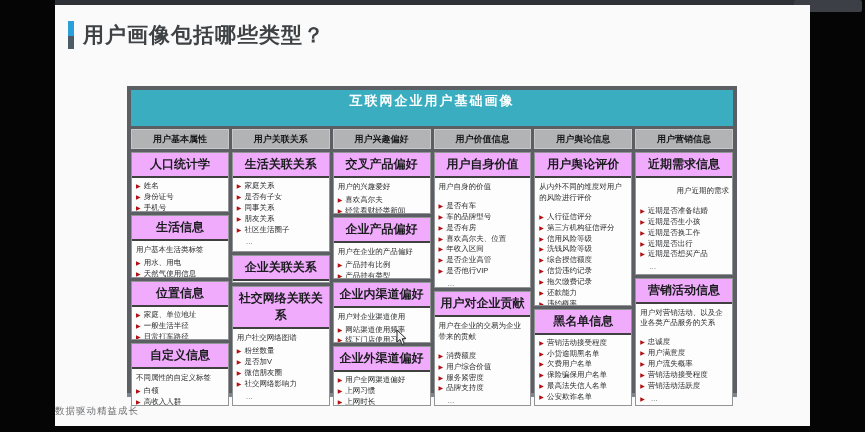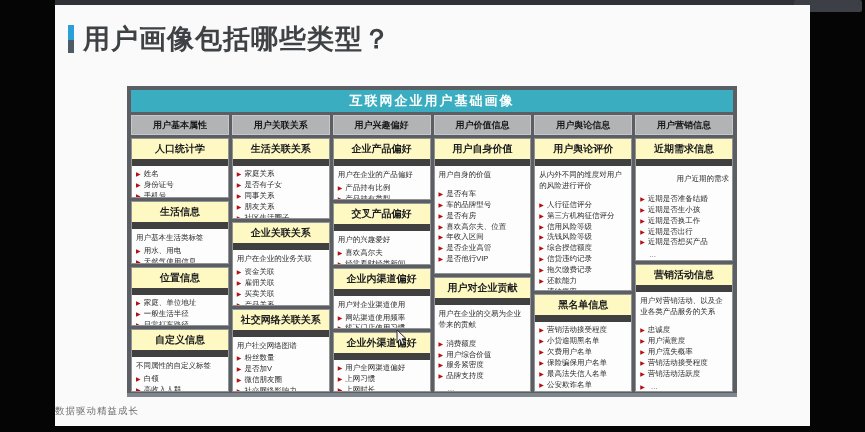--- a/index.html
+++ b/index.html
@@ -8,37 +8,37 @@
   .stage { position:relative; width:865px; height:432px; background:#050505; overflow:hidden; }
 
   .top-strip { position:absolute; left:55px; top:0; width:742px; height:5px; background:#2e3136; }
   .top-right-box { position:absolute; right:3px; top:0; width:68px; height:12px; background:#3c4046; border-radius:2px; }
 
   .slide { position:absolute; left:55px; top:5px; width:755px; height:421px; background:#fafafa; }
 
   .slide-title-row { position:absolute; left:13px; top:16px; display:flex; align-items:center; }
   .accent { width:6px; height:28px; margin-right:9px;
             background:linear-gradient(180deg,#2b9fd8 0 52%,#4c5b64 52% 100%); }
-  .slide-title-row h1 { font-size:27px; font-weight:bold; color:#3f4245; letter-spacing:1px; }
+  .slide-title-row h1 { font-size:21px; font-weight:bold; color:#3f4245; letter-spacing:1px; }
 
   .ptable { position:absolute; left:72px; top:81px; width:610px; height:311px;
             background:#5b5f63; padding:4px; border-bottom:4px solid #7e858c; }
-  .table-title { height:22px; line-height:22px; text-align:center; background:#3aaec0;
+  .table-title { height:36px; line-height:22px; text-align:center; background:#3aaec0;
                  color:#fff; font-size:13px; font-weight:bold; letter-spacing:2px; margin-bottom:3px; }
   .col-headers { display:grid; grid-template-columns:repeat(6,1fr); gap:3px; margin-bottom:3px; }
   .col-header { height:20px; line-height:20px; text-align:center; background:#b2b3b5;
                 color:#17181a; font-size:9px; font-weight:bold;
                 box-shadow:inset 0 0 0 1px #c6c7c9; }
   .table-body { display:grid; grid-template-columns:repeat(6,1fr); gap:3px; height:254px; }
   .column { display:flex; flex-direction:column; gap:3px; min-height:0; }
 
   .card { background:#fdfdfd; border:1px solid #939496; display:flex; flex-direction:column;
           flex:1 1 auto; min-height:0; overflow:hidden; }
-  .card-header { background:#fef9c3; border-bottom:7px solid #404040; text-align:center;
-                 font-size:10px; font-weight:bold; color:#1b1c1e; padding:3px 1px; flex:0 0 auto; }
+  .card-header { background:#f0abfc; border-bottom:2px solid #404040; text-align:center;
+                 font-size:12px; font-weight:bold; color:#1b1c1e; padding:3px 1px; flex:0 0 auto; }
   .card-body { flex:1 1 auto; padding:3px 2px 2px 4px; font-size:7.5px; color:#2c2d2f;
                overflow:hidden; line-height:1.45; }
   .intro { margin:1px 1px 2px 0; }
   .intro.gapped { margin-bottom:8px; }
   .intro.center { text-align:right; margin-top:5px; margin-bottom:9px; }
   .item { display:flex; gap:3px; align-items:flex-start; }
   .bullet { color:#b40f12; font-size:6px; line-height:1; padding-top:2px; flex:0 0 auto; }
   .item-text { flex:1 1 auto; }
   .more { color:#4e4e4e; margin:2px 0 0 9px; letter-spacing:1px; font-size:7px; }
   .more.bulleted { display:flex; gap:5px; margin-left:0; }
@@ -165,40 +165,20 @@
                 </div>
                 <div class="item">
                   <span class="bullet">▶</span>
                   <span class="item-text">社区生活圈子</span>
                 </div>
                 <div class="more">…</div>
               </div>
             </div>
             <div class="card">
               <div class="card-header">企业关联关系</div>
-              <div class="card-body">
-                <div class="intro">用户在企业的业务关联</div>
-                <div class="item">
-                  <span class="bullet">▶</span>
-                  <span class="item-text">资金关联</span>
-                </div>
-                <div class="item">
-                  <span class="bullet">▶</span>
-                  <span class="item-text">雇佣关联</span>
-                </div>
-                <div class="item">
-                  <span class="bullet">▶</span>
-                  <span class="item-text">买卖关联</span>
-                </div>
-                <div class="item">
-                  <span class="bullet">▶</span>
-                  <span class="item-text">产品关系</span>
-                </div>
-                <div class="more">…</div>
-              </div>
             </div>
             <div class="card">
               <div class="card-header">社交网络关联关系</div>
               <div class="card-body">
                 <div class="intro">用户社交网络图谱</div>
                 <div class="item">
                   <span class="bullet">▶</span>
                   <span class="item-text">粉丝数量</span>
                 </div>
                 <div class="item">
@@ -212,45 +192,45 @@
                 <div class="item">
                   <span class="bullet">▶</span>
                   <span class="item-text">社交网络影响力</span>
                 </div>
                 <div class="more">…</div>
               </div>
             </div>
           </div>
           <div class="column">
             <div class="card">
+              <div class="card-header">交叉产品偏好</div>
+              <div class="card-body">
+                <div class="intro">用户的兴趣爱好</div>
+                <div class="item">
+                  <span class="bullet">▶</span>
+                  <span class="item-text">喜欢高尔夫</span>
+                </div>
+                <div class="item">
+                  <span class="bullet">▶</span>
+                  <span class="item-text">经常看财经类新闻</span>
+                </div>
+                <div class="more">…</div>
+              </div>
+            </div>
+            <div class="card">
               <div class="card-header">企业产品偏好</div>
               <div class="card-body">
                 <div class="intro">用户在企业的产品偏好</div>
                 <div class="item">
                   <span class="bullet">▶</span>
                   <span class="item-text">产品持有比例</span>
                 </div>
                 <div class="item">
                   <span class="bullet">▶</span>
                   <span class="item-text">产品持有类型</span>
-                </div>
-                <div class="more">…</div>
-              </div>
-            </div>
-            <div class="card">
-              <div class="card-header">交叉产品偏好</div>
-              <div class="card-body">
-                <div class="intro">用户的兴趣爱好</div>
-                <div class="item">
-                  <span class="bullet">▶</span>
-                  <span class="item-text">喜欢高尔夫</span>
-                </div>
-                <div class="item">
-                  <span class="bullet">▶</span>
-                  <span class="item-text">经常看财经类新闻</span>
                 </div>
                 <div class="more">…</div>
               </div>
             </div>
             <div class="card">
               <div class="card-header">企业内渠道偏好</div>
               <div class="card-body">
                 <div class="intro">用户对企业渠道使用</div>
                 <div class="item">
                   <span class="bullet">▶</span>

